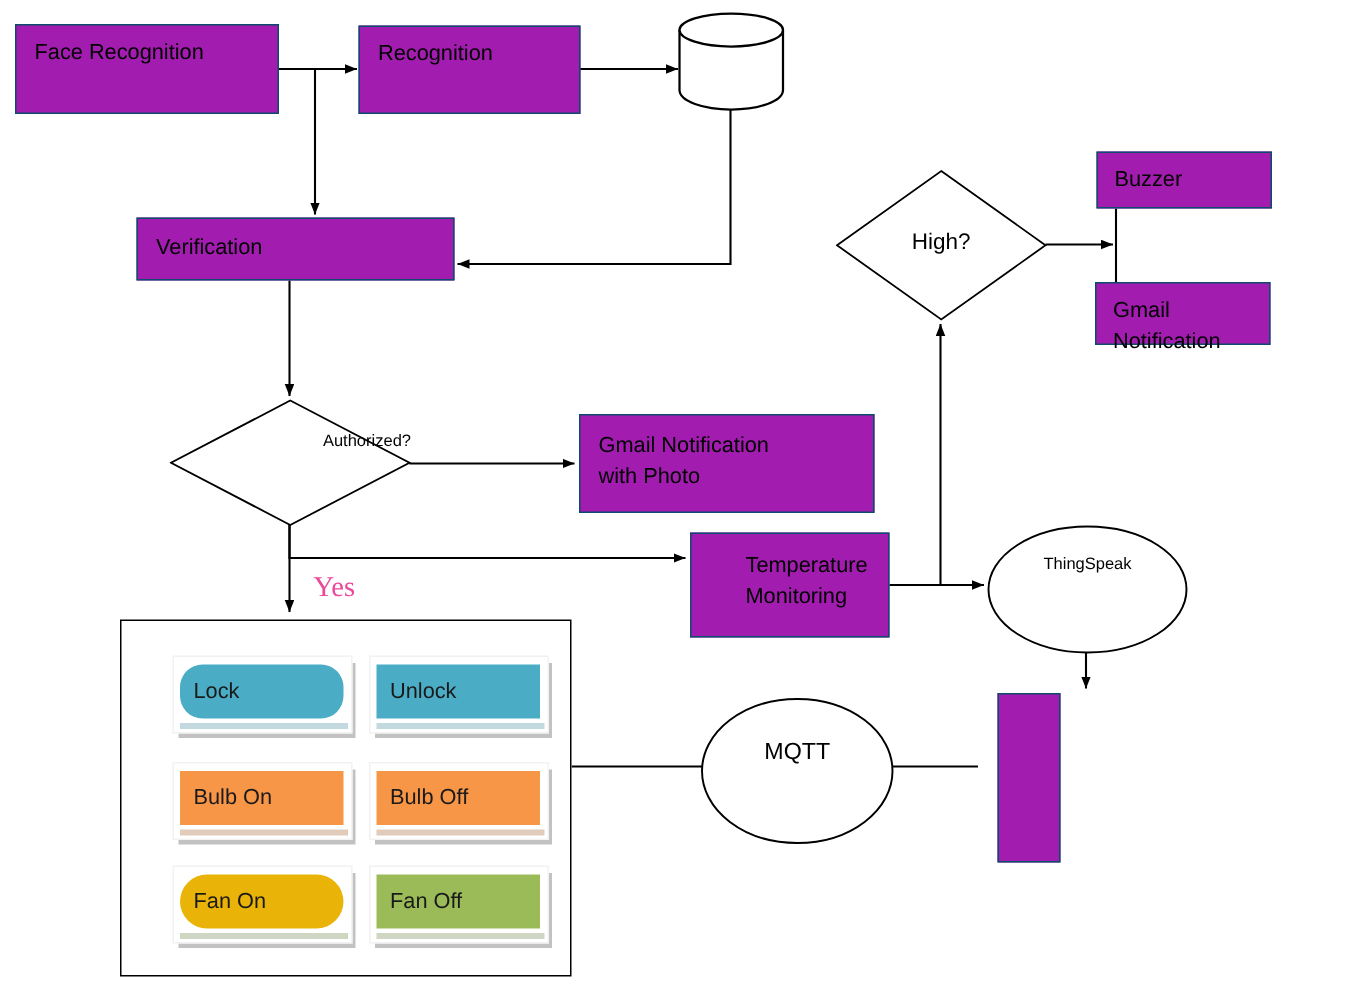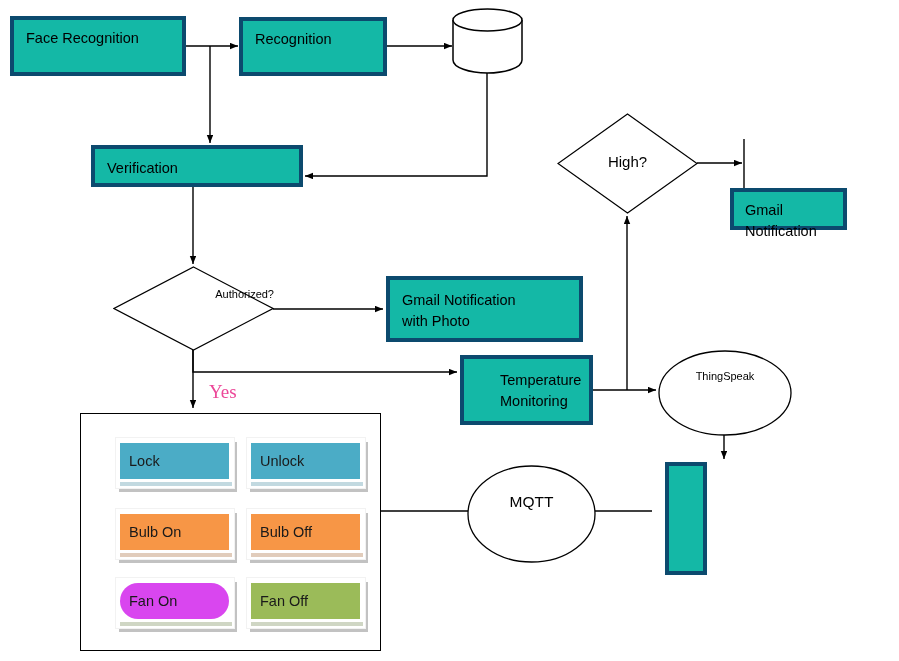--- a/index.html
+++ b/index.html
@@ -23,22 +23,22 @@
     position: absolute;
     left: 0;
     top: 0;
     width: 899px;
     height: 661px;
     pointer-events: none;
   }
   .node {
     position: absolute;
     box-sizing: border-box;
-    border: 4px solid #0c4a6e;
-    background: #14b8a6;
+    border: 1px solid #0c4a6e;
+    background: #a21caf;
     color: #000000;
   }
   .node .label {
     position: absolute;
     left: 12px;
     top: 8px;
     font-size: 14.5px;
     line-height: 21px;
     color: #000000;
     white-space: pre-line;
@@ -202,20 +202,23 @@
 Monitoring</span>
   </div>
 
   <div class="diamond-wrap" style="left:557px; top:113px; width:141px; height:101px;">
     <svg width="141" height="101" viewBox="0 0 141 101" xmlns="http://www.w3.org/2000/svg">
       <polygon points="70.5,1 140,50.5 70.5,100 1,50.5" fill="#ffffff" stroke="#000000" stroke-width="1.2"></polygon>
     </svg>
     <span class="label" style="top:40px; font-size:15px;">High?</span>
   </div>
 
+  <div class="node" style="left:731px; top:101px; width:117px; height:38px;">
+    <span class="label" style="top:8px; left:11px;">Buzzer</span>
+  </div>
 
   <div class="node" style="left:730px; top:188px; width:117px; height:42px;">
     <span class="label" style="top:8px; left:11px;">Gmail
 Notification</span>
   </div>
 
   <div class="ellipse-wrap" style="left:657px; top:349px; width:136px; height:88px;">
     <svg width="136" height="88" viewBox="0 0 136 88" xmlns="http://www.w3.org/2000/svg">
       <ellipse cx="68" cy="44" rx="66" ry="42" fill="#ffffff" stroke="#000000" stroke-width="1.3"></ellipse>
     </svg>
@@ -231,21 +234,21 @@
 
   <div class="node" style="left:665px; top:462px; width:42px; height:113px;">
     <span class="label"></span>
   </div>
 
   <span class="yes-label" style="left:209px; top:381px;">Yes</span>
 
   <div id="control-panel">
 
     <div class="btn-cell" style="left:34px; top:23px; width:120px; height:52px;">
-      <div class="btn-face" style="background: rgb(75, 172, 198);">
+      <div class="btn-face" style="background: rgb(75, 172, 198); border-radius: 15px;">
         <span>Lock</span>
       </div>
       <div class="shadow-strip" style="background: rgb(143, 185, 198);"></div>
     </div>
 
     <div class="btn-cell" style="left:34px; top:94px; width:120px; height:52px;">
       <div class="btn-face" style="background: rgb(247, 150, 70);">
         <span>Bulb On</span>
       </div>
       <div class="shadow-strip" style="background: rgb(201, 163, 131);"></div>
@@ -259,21 +262,21 @@
     </div>
 
     <div class="btn-cell" style="left:165px; top:94px; width:120px; height:52px;">
       <div class="btn-face" style="background: rgb(247, 150, 70);">
         <span>Bulb Off</span>
       </div>
       <div class="shadow-strip" style="background: rgb(201, 163, 131);"></div>
     </div>
 
     <div class="btn-cell" style="left:34px; top:163px; width:120px; height:52px;">
-      <div class="btn-face" style="background: #d946ef; border-radius: 18px;">
+      <div class="btn-face" style="background: #eab308; border-radius: 18px;">
         <span>Fan On</span>
       </div>
       <div class="shadow-strip" style="background: rgb(167, 181, 148);"></div>
     </div>
 
     <div class="btn-cell" style="left:165px; top:163px; width:120px; height:52px;">
       <div class="btn-face" style="background: rgb(155, 187, 89);">
         <span>Fan Off</span>
       </div>
       <div class="shadow-strip" style="background: rgb(167, 181, 148);"></div>

